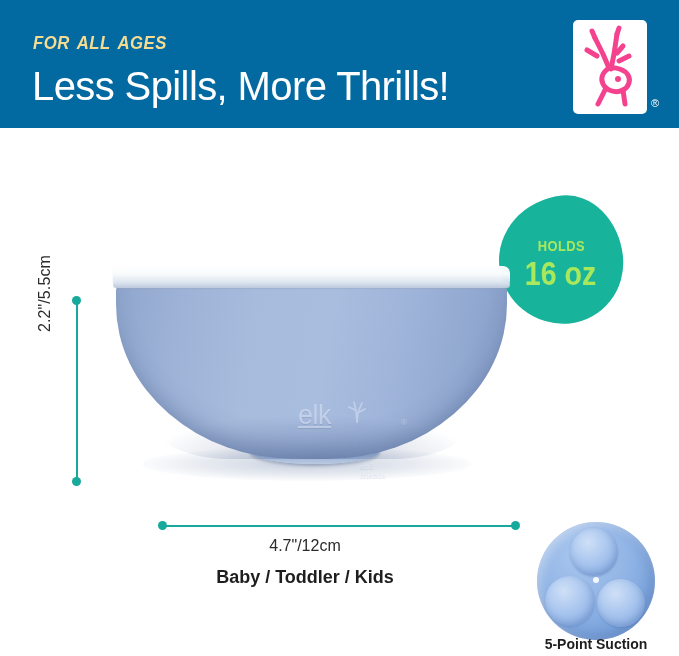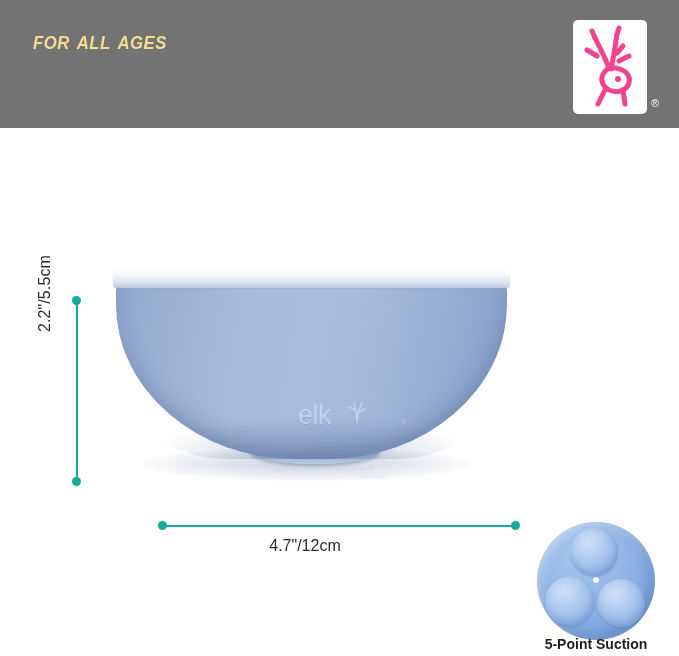--- a/index.html
+++ b/index.html
@@ -19,21 +19,21 @@
     overflow: hidden;
   }
 
   
   #header-banner {
     position: absolute;
     left: 0;
     top: 0;
     width: 679px;
     height: 128px;
-    background: #737373;
+    background: #0369a1;
     overflow: hidden;
   }
   #eyebrow-text {
     position: absolute;
     left: 33px;
     top: 28px;
     font-family: "Liberation Sans", sans-serif;
     font-style: italic;
     font-weight: bold;
     font-size: 25px;
@@ -224,20 +224,21 @@
     height: 46px;
     opacity: 0.42;
   }
   #bowl-emboss .emb-elk {
     font-family: "Liberation Sans", sans-serif;
     font-size: 27px;
     color: #e9eefa;
     line-height: 1;
     letter-spacing: -0.5px;
     text-shadow: 0 1px 0 rgba(80,100,140,0.45);
+    text-decoration: underline;
   }
   #bowl-emboss .emb-sub {
     position: absolute;
     left: 62px;
     top: 12px;
     font-family: "Liberation Serif", serif;
     font-size: 9px;
     color: #e9eefa;
     line-height: 1.05;
     text-shadow: 0 1px 0 rgba(80,100,140,0.40);
@@ -368,20 +369,21 @@
 </style>
 </head>
 <body>
 
 <div id="page">
 
   <div id="header-banner">
 
     <div id="eyebrow-text">For All Ages</div>
 
+    <div id="headline-text">Less Spills, More Thrills!</div>
 
     <div id="brand-logo">
       <svg width="74" height="94" viewBox="0 0 74 94" aria-hidden="true">
         <g fill="none" stroke="#F4428E" stroke-width="5" stroke-linecap="round" stroke-linejoin="round">
 
           <path d="M22 18 L30 34 L36 48"></path>
           <path d="M14 30 L24 36"></path>
           <path d="M22 18 L19 11"></path>
 
           <path d="M44 14 L41 34 L38 49"></path>
@@ -394,20 +396,27 @@
           <path d="M33 68 L25 84"></path>
           <path d="M50 70 L52 84"></path>
         </g>
         <circle cx="45" cy="59" r="3" fill="#F4428E"></circle>
       </svg>
     </div>
 
     <div id="logo-registered">®</div>
   </div>
 
+  <div id="holds-badge">
+    <div class="blob"></div>
+    <div class="badge-text-wrap">
+      <div id="badge-holds-label">Holds</div>
+      <div id="badge-holds-value">16 oz</div>
+    </div>
+  </div>
 
   <div id="bowl-figure">
     <div id="bowl-shadow"></div>
     <div id="bowl-suction-base"></div>
     <div id="bowl-body"></div>
     <div id="bowl-lid"></div>
     <div id="bowl-lid-rim"></div>
 
     <div id="bowl-emboss">
       <span class="emb-elk">elk</span>
@@ -430,20 +439,21 @@
   <div id="height-line" class="meas-line-v"></div>
   <div id="height-dot-top" class="meas-dot"></div>
   <div id="height-dot-bottom" class="meas-dot"></div>
   <div id="height-label">2.2"/5.5cm</div>
 
   <div id="width-line" class="meas-line-h"></div>
   <div id="width-dot-left" class="meas-dot"></div>
   <div id="width-dot-right" class="meas-dot"></div>
   <div id="width-label">4.7"/12cm</div>
 
+  <div id="audience-label">Baby / Toddler / Kids</div>
 
   <div id="suction-inset">
     <div id="suction-disc"></div>
     <div id="suction-cup-top" class="suction-cup"></div>
     <div id="suction-cup-left" class="suction-cup"></div>
     <div id="suction-cup-right" class="suction-cup"></div>
     <div id="suction-center-dot"></div>
   </div>
   <div id="suction-caption">5-Point Suction</div>
 

